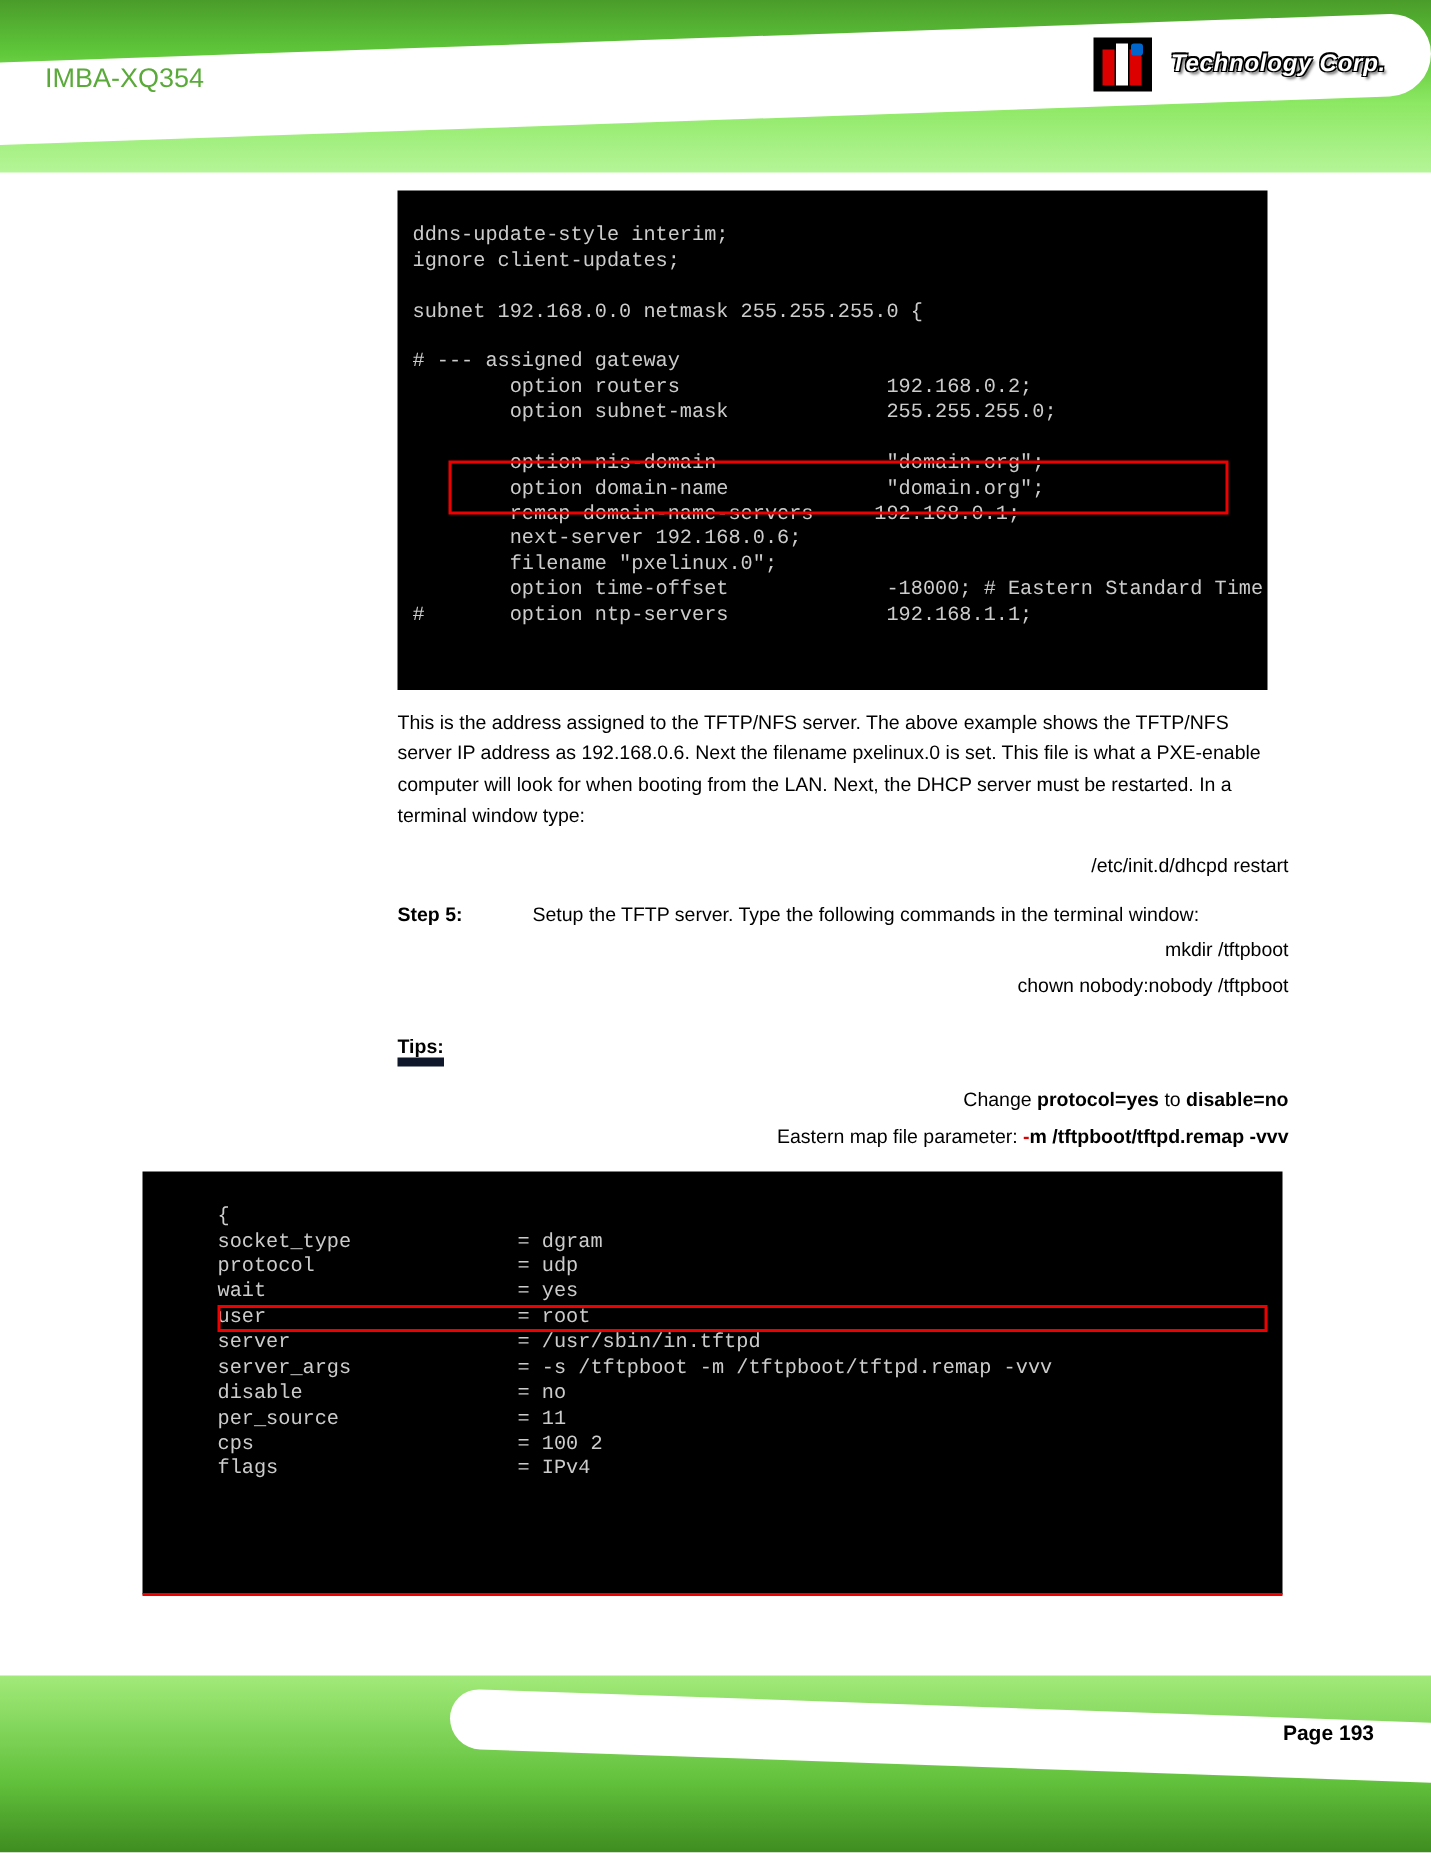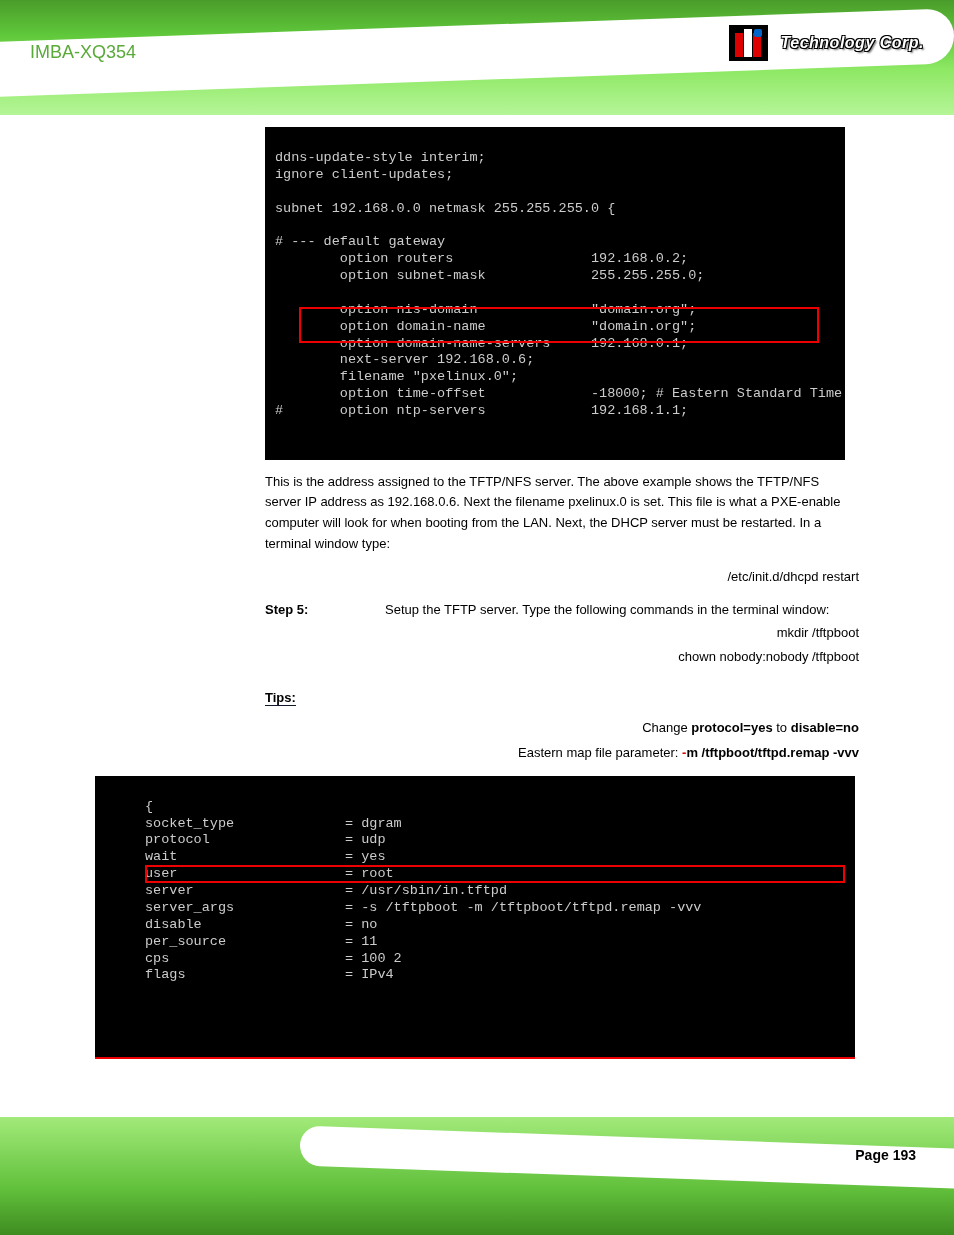--- a/index.html
+++ b/index.html
@@ -99,32 +99,31 @@
   }
   .body-text {
     margin: 12px 0 12px 170px;
     line-height: 1.6;
     width: 580px;
   }
   .step-row {
     display: flex;
     margin: 14px 0 6px 170px;
     width: 580px;
-    gap: 30px;
   }
   .step-label {
     font-weight: bold;
     min-width: 90px;
   }
   .step-text {
     flex: 1;
   }
   .tip-label {
     font-weight: bold;
-    border-bottom: 1px solid #0f172a;
+    border-bottom: 6px solid #0f172a;
     display: inline-block;
     margin: 18px 0 8px 170px;
   }
   .red-text { color: #d00; }
   .orange-text { color: #c60; }
   .indent-code {
     margin: 4px 0 4px 260px;
     font-family: Verdana, Arial, sans-serif;
     line-height: 1.6;
     text-align: right;
@@ -201,27 +200,27 @@
 </div>
 
 <div class="content">
 
   <div class="terminal term1">
 <span>ddns-update-style interim;</span>
 <span>ignore client-updates;</span>
 
 <span>subnet 192.168.0.0 netmask 255.255.255.0 {</span>
 
-<span># --- default gateway</span>
+<span># --- assigned gateway</span>
 <span>        option routers                 192.168.0.2;</span>
 <span>        option subnet-mask             255.255.255.0;</span>
 
 <span>        option nis-domain              "domain.org";</span>
 <span>        option domain-name             "domain.org";</span>
-<span>        option domain-name-servers     192.168.0.1;</span>
+<span>        remap domain-name-servers     192.168.0.1;</span>
 <span>        next-server 192.168.0.6;</span>
 <span>        filename "pxelinux.0";</span>
 <span>        option time-offset             -18000; # Eastern Standard Time</span>
 <span>#       option ntp-servers             192.168.1.1;</span>
     <div class="highlight-box"></div>
   </div>
 
   <div class="body-text">This is the address assigned to the TFTP/NFS server. The above example shows the TFTP/NFS server IP address as 192.168.0.6. Next the filename pxelinux.0 is set. This file is what a PXE-enable computer will look for when booting from the LAN. Next, the DHCP server must be restarted. In a terminal window type:</div>
 
   <div class="indent-code">/etc/init.d/dhcpd restart</div>

